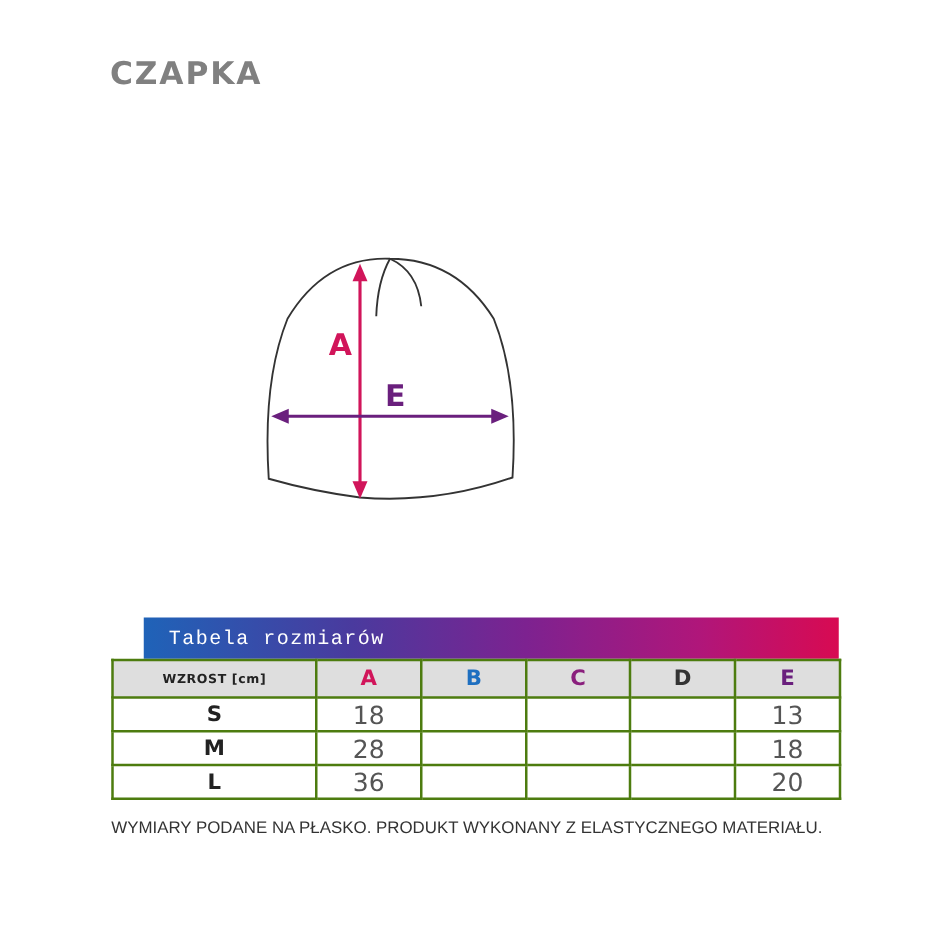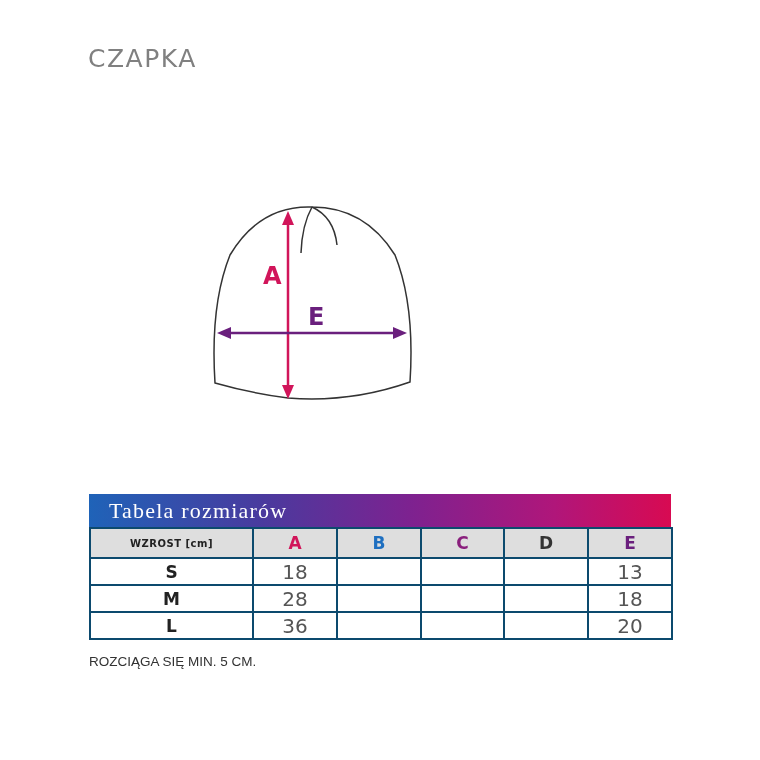--- a/index.html
+++ b/index.html
@@ -1,26 +1,26 @@
 <!DOCTYPE html>
 <html><head>
 <meta charset="utf-8">
 <style>
   html, body { margin:0; padding:0; }
   body { width:760px; height:760px; background:#ffffff; position:relative; overflow:hidden;
          font-family:"DejaVu Sans", sans-serif; }
-  .title { position:absolute; left:88px; top:44px; font-size:25px; font-weight:normal; color:#808080;
+  .title { position:absolute; left:88px; top:44px; font-size:25px; font-weight:bold; color:#808080;
            letter-spacing:1.5px; font-family:"DejaVu Sans", sans-serif; }
   .hat { position:absolute; left:200px; top:195px; width:230px; height:215px; }
   .table-wrap { position:absolute; left:89px; top:494px; width:582px; }
   .table-header-bar { height:33px; background:linear-gradient(90deg,#1f63b8 0%,#4a3a9e 30%,#7d2290 55%,#b0167a 80%,#d80a52 100%);
-           color:#fff; font-size:22px; display:flex; align-items:center; padding-left:20px; letter-spacing:1.2px;
-           font-family:Liberation Serif, serif; }
+           color:#fff; font-size:16px; display:flex; align-items:center; padding-left:20px; letter-spacing:1.2px;
+           font-family:Liberation Mono, monospace;margin-left:26px; }
   table { border-collapse:collapse; width:582px; table-layout:fixed; }
-  th, td { border:2px solid #0c4a6e; text-align:center; padding:0; }
+  th, td { border:2px solid #4d7c0f; text-align:center; padding:0; }
   th { background:#dedede; height:28px; font-weight:bold; font-size:17px; }
   th.first { font-size:10px; color:#222; letter-spacing:0.5px; }
   td { height:25px; font-size:20px; color:#555; background:#fff; }
   td.size { font-weight:bold; font-size:17px; color:#222; }
   .note { position:absolute; left:89px; top:654px; font-family:"Liberation Sans", sans-serif; font-size:13.5px; color:#333; line-height:16px; }
 </style>
 </head>
 <body>
 
 <div class="title">CZAPKA</div>
@@ -87,14 +87,14 @@
         <td></td>
         <td></td>
         <td></td>
         <td>20</td>
       </tr>
     </tbody>
   </table>
 </div>
 
 <div class="note">
-  <div>ROZCIĄGA SIĘ MIN. 5 CM.</div>
+  <div>WYMIARY PODANE NA PŁASKO. PRODUKT WYKONANY Z ELASTYCZNEGO MATERIAŁU.</div>
 </div>
 
 </body></html>

